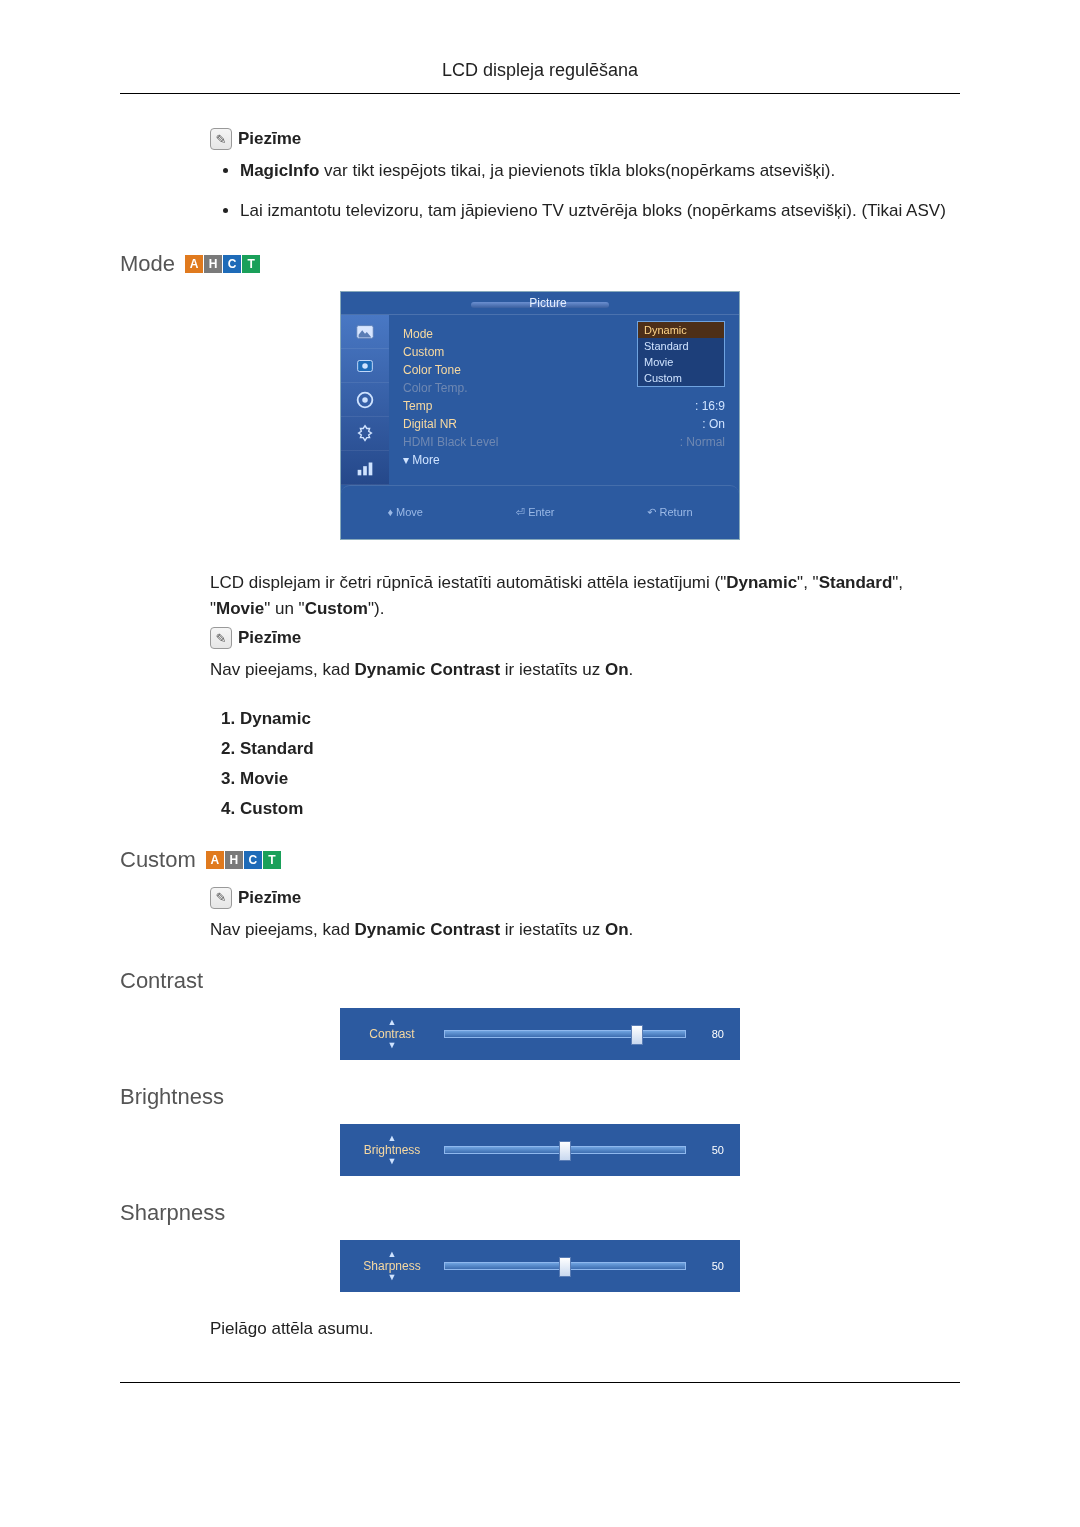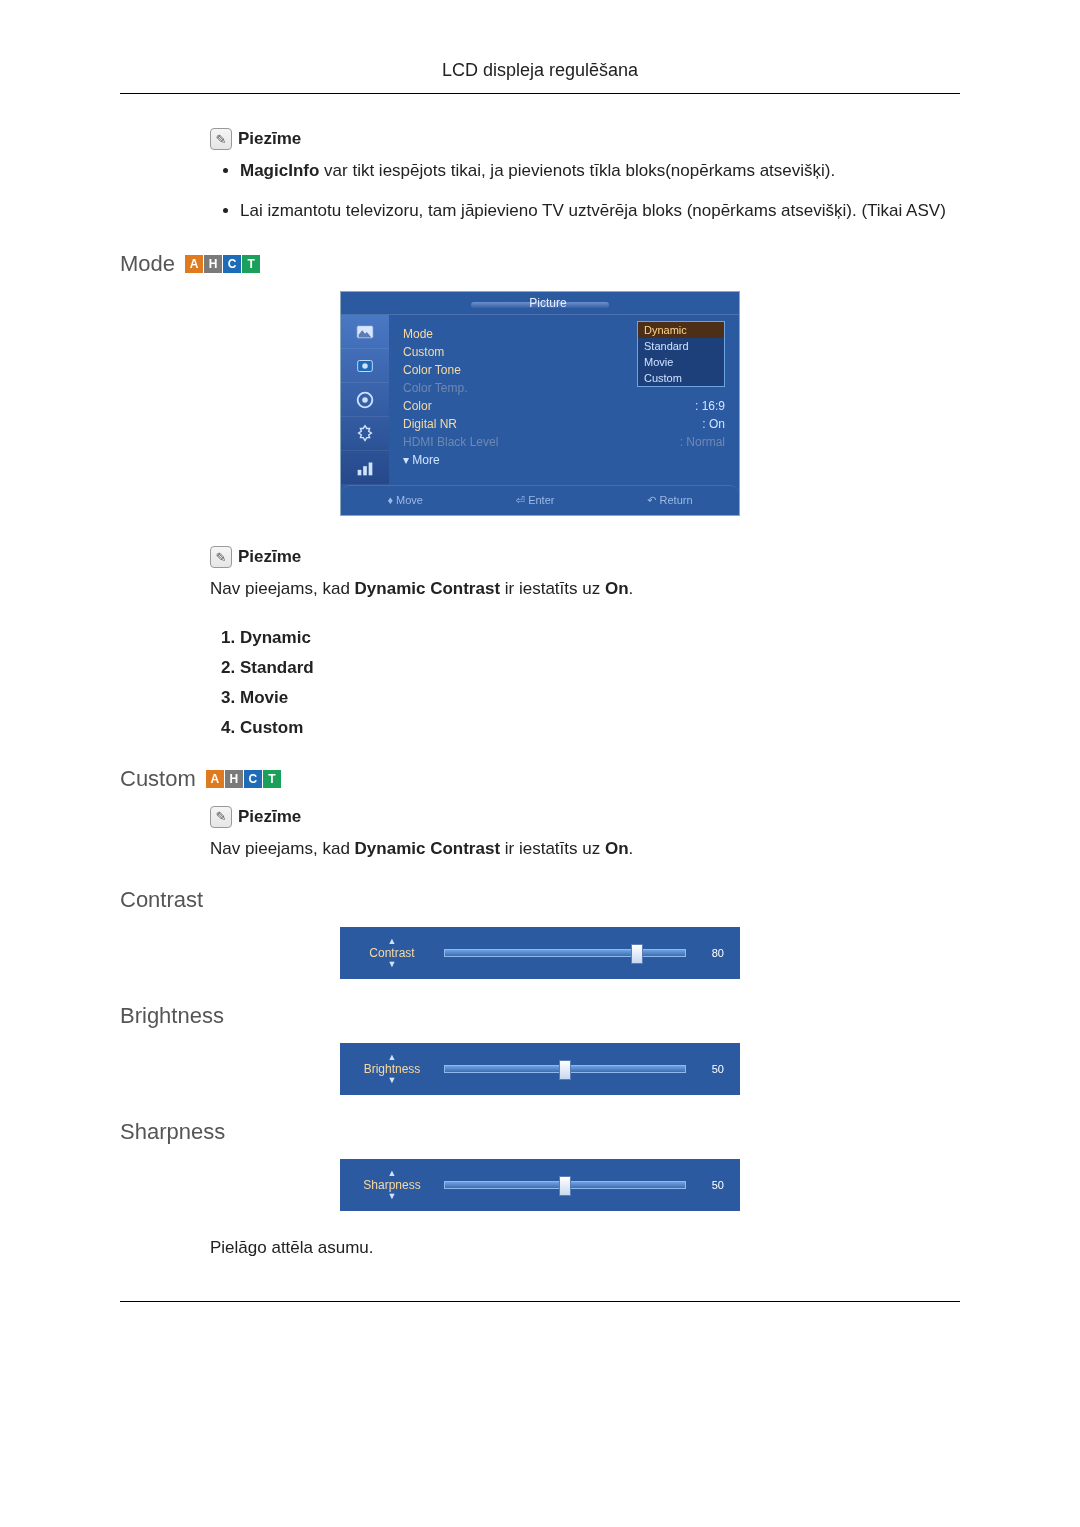--- a/index.html
+++ b/index.html
@@ -156,21 +156,21 @@
     padding: 2px 6px;
     color: #cfe3ff;
   }
   .osd-dropdown div.sel {
     background: #4d2f18;
     color: #ffd68a;
   }
   .osd-footer {
     display: flex;
     justify-content: space-around;
-    padding: 8px 0;
+    padding: 20px 0;
     font-size: 11px;
     color: #9bb9e6;
     border-top: 1px solid rgba(255,255,255,0.12);
     border-radius: 9px;
   }
   .para {
     line-height: 1.5;
     margin-bottom: 6px;
   }
   ol.numlist {
@@ -323,21 +323,21 @@
               </div>
               <div class="osd-row">
                 <span class="lab">Color Tone</span>
                 <span class="val">:</span>
               </div>
               <div class="osd-row dim">
                 <span class="lab">Color Temp.</span>
                 <span class="val"></span>
               </div>
               <div class="osd-row">
-                <span class="lab">Color</span>
+                <span class="lab">Temp</span>
                 <span class="val">: 16:9</span>
               </div>
               <div class="osd-row">
                 <span class="lab">Digital NR</span>
                 <span class="val">: On</span>
               </div>
               <div class="osd-row dim">
                 <span class="lab">HDMI Black Level</span>
                 <span class="val">: Normal</span>
               </div>
@@ -356,20 +356,23 @@
       </div>
       <div class="osd-footer">
         <span>♦ <span>Move</span></span>
         <span>⏎ <span>Enter</span></span>
         <span>↶ <span>Return</span></span>
       </div>
     </div>
   </div>
 
   <div class="content-indent">
+    <p class="para">
+      <span>LCD displejam ir četri rūpnīcā iestatīti automātiski attēla iestatījumi ("</span><b>Dynamic</b><span>", "</span><b>Standard</b><span>", "</span><b>Movie</b><span>" un "</span><b>Custom</b><span>").</span>
+    </p>
     <div class="note-line">
       <span class="note-icon">✎</span>
       <span class="note-label">Piezīme</span>
     </div>
     <p class="para space-below">
       <span>Nav pieejams, kad </span><b>Dynamic Contrast</b><span> ir iestatīts uz </span><b>On</b><span>.</span>
     </p>
     <ol class="numlist">
       <li>Dynamic</li>
       <li>Standard</li>

